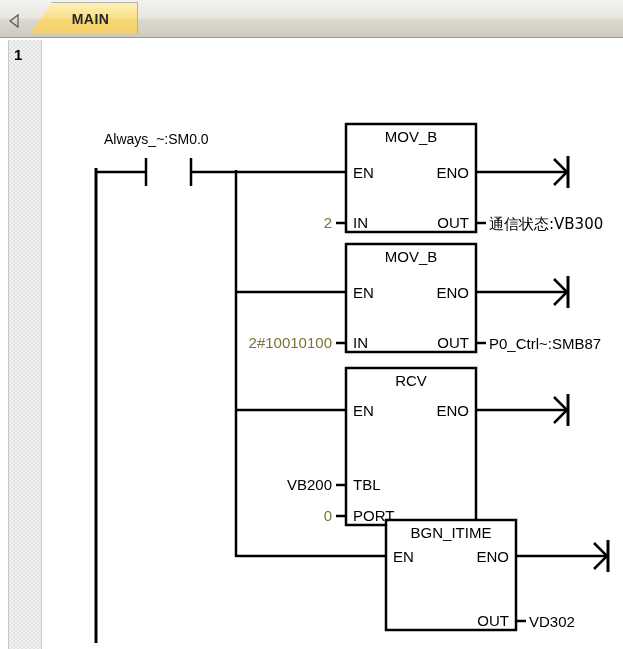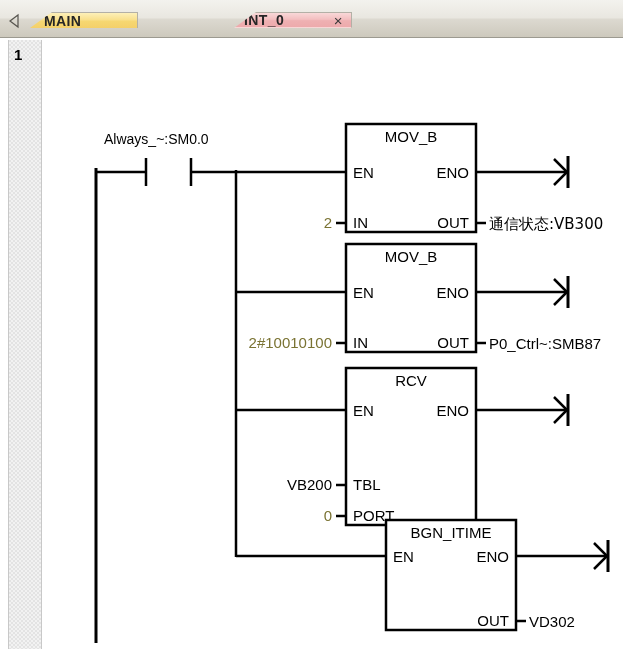--- a/index.html
+++ b/index.html
@@ -28,26 +28,26 @@
     position: absolute;
     left: 2px; top: 6px;
     width: 26px; height: 30px;
     display: flex; align-items: center; justify-content: center;
     cursor: default;
   }
   #scroll-left svg { display:block; }
 
   .tab {
     position: absolute;
-    top: 12px;
-    height: 16px;
+    top: 2px;
+    height: 32px;
     box-sizing: border-box;
     display: flex;
     align-items: center;
-    justify-content: flex-start;
+    justify-content: center;
     font-size: 14px;
     font-weight: bold;
     color: #262626;
     letter-spacing: 0.4px;
     border-top: 1px solid #b3b0a6;
     border-right: 1px solid #b3b0a6;
     cursor: default;
   }
   .tab .tab-label { pointer-events: none; }
 
@@ -153,24 +153,20 @@
         <polygon points="10,2 10,14 2,8" fill="none" stroke="#55534d" stroke-width="1.2"></polygon>
       </svg>
     </span>
   </div>
 
   <div class="tab" id="tab-main">
     <span class="tab-label">MAIN</span>
   </div>
 
 
-  <div class="tab" id="tab-int0">
-    <span class="tab-label">INT_0</span>
-    <span id="tab-close">×</span>
-  </div>
 
 </div>
 
 <div id="gutter"></div>
 <div id="rung-number">1</div>
 
 <div id="comment" style="color: rgb(21, 160, 21);">设置通信状态 =2：
 发送完成，开始接收中。
 传输通信超时定时器。</div>
 

